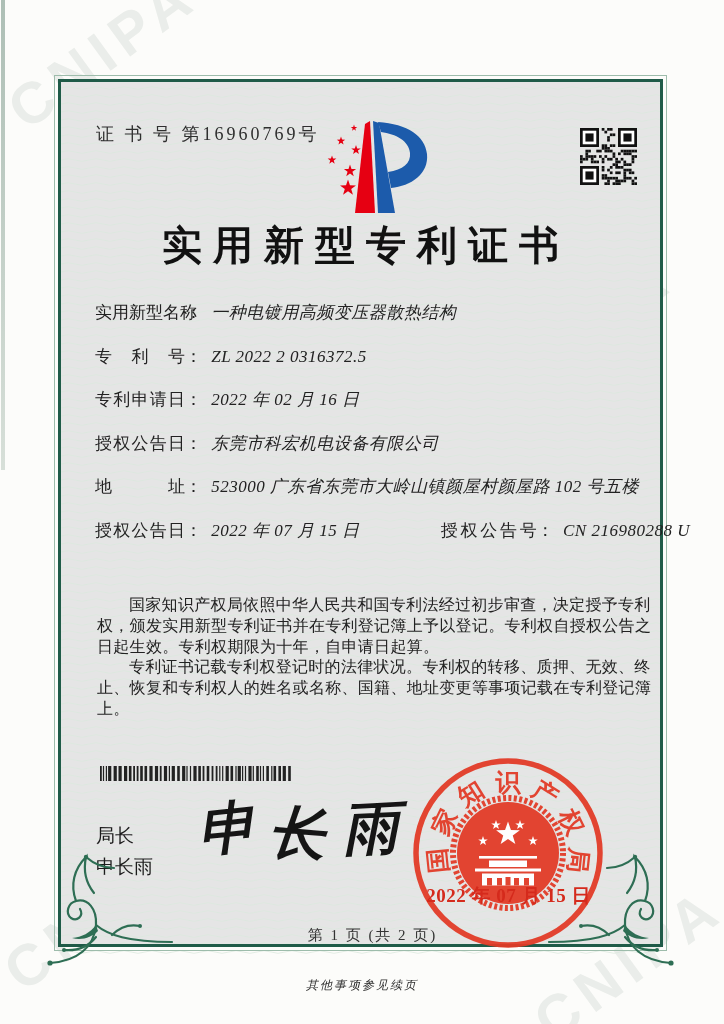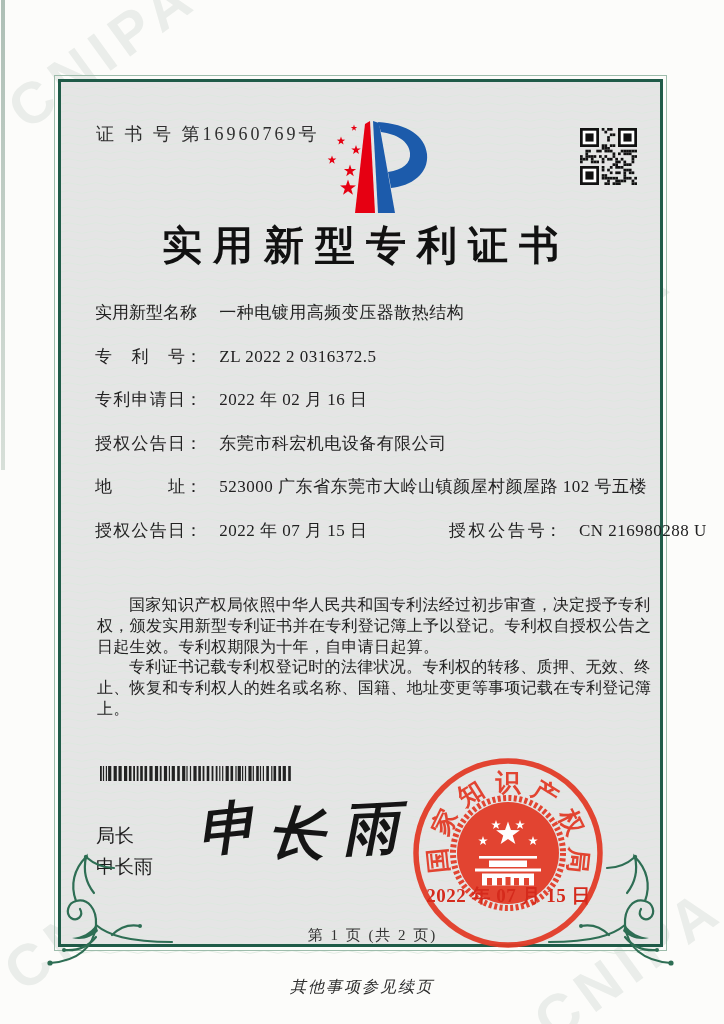--- a/index.html
+++ b/index.html
@@ -28,41 +28,41 @@
   .cert-no{position:absolute;left:38px;top:43px;font-size:18px;letter-spacing:3px;color:#2f2f2f;}
   .logo{position:absolute;left:240px;top:41px;width:140px;height:95px;}
   .qr{position:absolute;left:522px;top:49px;width:57px;height:57px;}
   .title{position:absolute;left:0;top:139px;width:100%;text-align:center;
          font-size:40px;font-weight:700;letter-spacing:11px;text-indent:11px;color:#111;}
   .fields{position:absolute;left:37px;top:222px;right:20px;font-size:17px;color:#222;}
   .frow{height:43.5px;white-space:nowrap;}
   .flabel{display:inline-block;width:90px;text-align:justify;text-align-last:justify;vertical-align:top;}
   .flabel.g2{width:96px;margin-left:77px;}
   .colon{display:inline-block;}
-  .fvalue{margin-left:13px;letter-spacing:.5px;}
+  .fvalue{margin-left:5px;letter-spacing:.5px;font-style:italic;}
   .paras{position:absolute;left:39px;top:516px;width:562px;
          font-size:16px;line-height:20.8px;color:#222;}
   .paras p{margin:0;text-indent:2em;letter-spacing:.3px;}
   .barcode{position:absolute;left:42px;top:687px;width:195px;height:15px;}
   .officer{position:absolute;left:38px;top:741px;font-size:19px;line-height:31px;
            font-family:"Liberation Sans","DejaVu Sans",sans-serif;color:#1c1c1c;}
   .sig{position:absolute;left:140px;top:712px;width:260px;color:#151515;
        font-style:italic;font-weight:700;}
   .sig span{display:inline-block;font-size:57px;}
   .sig .s1{transform:rotate(-6deg);}
   .sig .s2{transform:rotate(5deg) translateY(5px);margin-left:14px;}
   .sig .s3{transform:rotate(-3deg);margin-left:16px;}
   .seal{position:absolute;left:350px;top:674px;width:200px;height:200px;
         mix-blend-mode:multiply;opacity:.95;}
   .seal-date{position:absolute;left:348px;top:804px;width:205px;text-align:center;
         color:#d52a1c;font-size:19px;font-weight:700;letter-spacing:0.5px;z-index:5;}
   .page-no{position:absolute;left:12px;top:847px;width:100%;text-align:center;font-size:15px;
         letter-spacing:2px;color:#333;}
   .footer-note{position:absolute;left:0;top:977px;width:100%;text-align:center;z-index:3;
-        font-size:16px;letter-spacing:2px;color:#2e2e2e;font-style:italic;}
+        font-size:12px;letter-spacing:2px;color:#2e2e2e;font-style:italic;}
 </style>
 </head>
 <body>
 
 <span class="wm" style="left:-6px;top:18px;">CNIPA</span>
 <span class="wm" style="left:470px;top:300px;">CNIPA</span>
 <span class="wm" style="left:-10px;top:880px;">CNIPA</span>
 <span class="wm" style="left:520px;top:930px;">CNIPA</span>
 <div class="photo-edge"></div>
 

